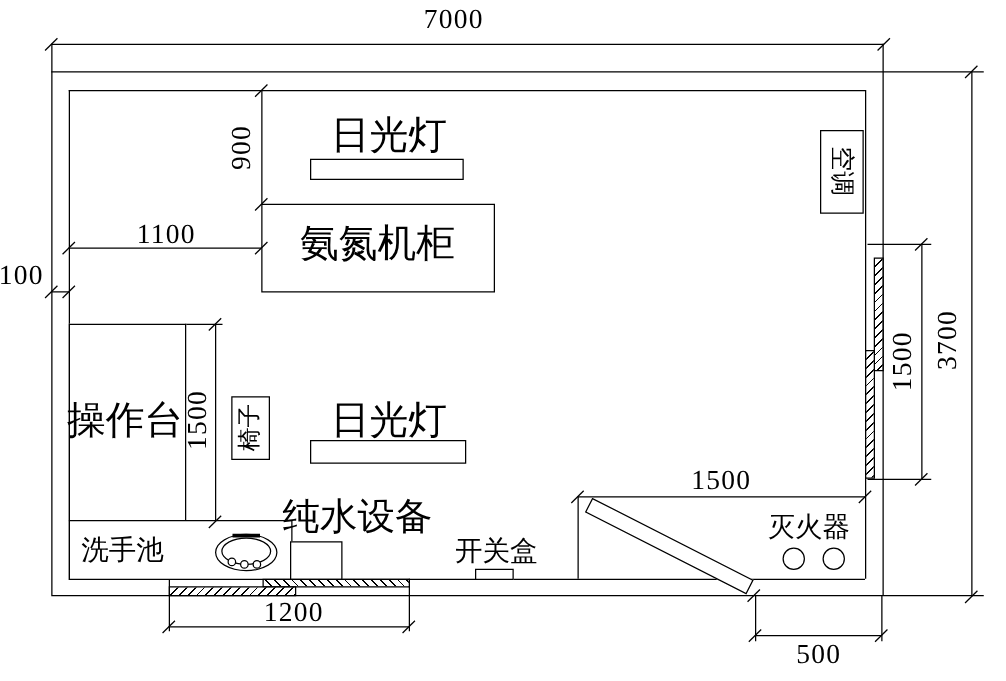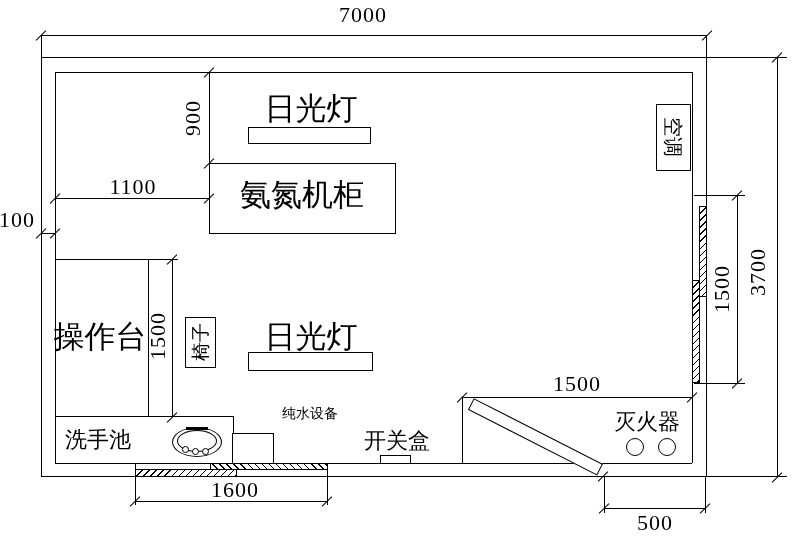--- a/index.html
+++ b/index.html
@@ -113,27 +113,27 @@
   <div class="tick" style="left:596px;top:476px;"></div>
 
   <div class="lbl dim" style="left:363px;top:15px;">7000</div>
   <div class="lbl dim" style="left:133px;top:187px;">1100</div>
   <div class="lbl dim" style="left:17px;top:220px;">100</div>
   <div class="lbl dim rot-ccw" style="left:193px;top:118px;">900</div>
   <div class="lbl dim rot-ccw" style="left:158px;top:336px;">1500</div>
   <div class="lbl dim rot-ccw" style="left:722px;top:289px;">1500</div>
   <div class="lbl dim rot-ccw" style="left:758px;top:272px;">3700</div>
   <div class="lbl dim" style="left:577px;top:384px;">1500</div>
-  <div class="lbl dim" style="left:235px;top:490px;">1600</div>
+  <div class="lbl dim" style="left:235px;top:490px;">1200</div>
   <div class="lbl dim" style="left:655px;top:523px;">500</div>
 
   <div class="lbl cn" style="left:311px;top:108px;">日光灯</div>
   <div class="lbl cn" style="left:302px;top:194px;">氨氮机柜</div>
   <div class="lbl cn rot-cw" style="left:673px;top:137px;font-size:20px;">空调</div>
   <div class="lbl cn" style="left:100px;top:336px;">操作台</div>
   <div class="lbl cn rot-ccw" style="left:200px;top:342px;font-size:19px;">椅子</div>
   <div class="lbl cn" style="left:311px;top:336px;">日光灯</div>
   <div class="lbl cn" style="left:98px;top:440px;font-size:22px;">洗手池</div>
-  <div class="lbl cn" style="left:286px;top:414px;font-size:14px;margin-left:24px;">纯水设备</div>
+  <div class="lbl cn" style="left:286px;top:414px;font-size:30px;">纯水设备</div>
   <div class="lbl cn" style="left:397px;top:441px;font-size:22px;">开关盒</div>
   <div class="lbl cn" style="left:647px;top:422px;font-size:22px;">灭火器</div>
 
 </div>
 
 </body></html>

